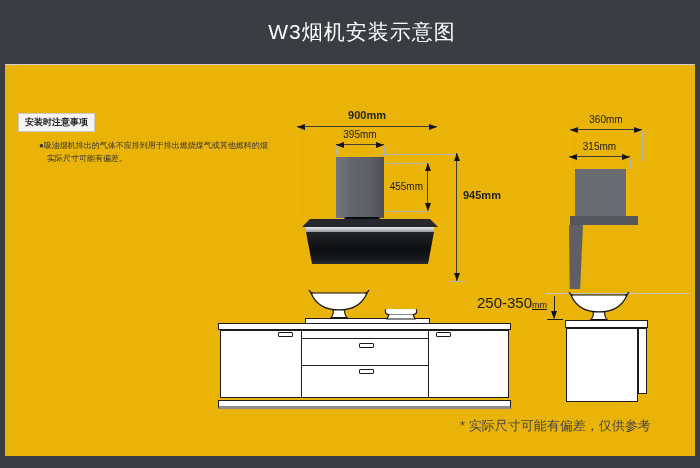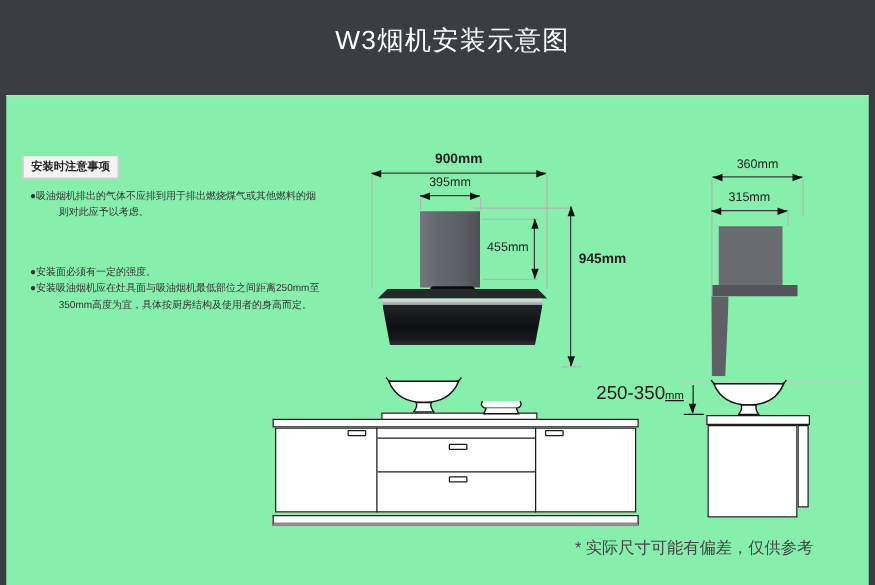--- a/index.html
+++ b/index.html
@@ -3,31 +3,31 @@
 <meta charset="utf-8">
 <style>
   * { margin:0; padding:0; box-sizing:border-box; }
   html,body { width:700px; height:468px; overflow:hidden; }
   body { background:#3a3d42; font-family:"Liberation Sans", sans-serif; position:relative; }
 
   .titlebar { position:absolute; left:0; top:0; width:700px; height:64px;
               display:flex; align-items:center; justify-content:center; }
   .titlebar h1 { color:#ffffff; font-size:21px; font-weight:400; letter-spacing:1px;margin-left:24px; }
 
-  .panel { position:absolute; left:5px; top:76px; width:690px; height:392px;
-           background:#86efac; border-top:1px solid #cfcfcf; }
+  .panel { position:absolute; left:5px; top:64px; width:690px; height:392px;
+           background:#eab308; border-top:1px solid #cfcfcf; }
 
   .abs { position:absolute; }
 
   
   .note-block { position:absolute; left:13px; width:250px; }
   .note-head { display:inline-block; font-size:9px; font-weight:bold; color:#222;
                background:#f4f4f4; border:1px solid #c9c9c9; padding:2px 6px; }
   .note-lines { margin-top:7px; }
-  .note-line { font-size:8px; line-height:13px; color:#333; white-space:nowrap; margin-left:6px; }
+  .note-line { font-size:8px; line-height:13px; color:#333; white-space:nowrap; margin-left:21px; }
   .note-line.cont { margin-left:29px; }
 
   
   .dimh { position:absolute; height:0; border-top:1px solid #3c3c3c; }
   .dimh::before,.dimh::after { content:""; position:absolute; top:-3.5px;
       border-top:3px solid transparent; border-bottom:3px solid transparent; }
   .dimh::before { left:0;  border-right:8px solid #111; }
   .dimh::after  { right:0; border-left:8px solid #111; }
 
   .dimv { position:absolute; width:0; border-left:1px solid #3c3c3c; }
@@ -82,30 +82,25 @@
 <div class="titlebar">
   <h1>W3烟机安装示意图</h1>
 </div>
 
 <div class="panel">
 
   <div class="note-block" style="top:46px">
     <div class="note-head">安装时注意事项</div>
     <div class="note-lines">
       <div class="note-line">●吸油烟机排出的气体不应排到用于排出燃烧煤气或其他燃料的烟</div>
-      <div class="note-line cont">则对此应予以考虑。</div>
+      <div class="note-line cont">实际尺寸可能有偏差。</div>
     </div>
   </div>
 
   <div class="note-block" style="top:127px">
-    <div class="note-lines">
-      <div class="note-line">●安装面必须有一定的强度。</div>
-      <div class="note-line">●安装吸油烟机应在灶具面与吸油烟机最低部位之间距离250mm至</div>
-      <div class="note-line cont">350mm高度为宜，具体按厨房结构及使用者的身高而定。</div>
-    </div>
   </div>
 
   <div class="dimlab lab-b t-c abs" style="left:292px;top:44px;width:140px">900mm</div>
   <div class="dimh" style="left:292px;top:61px;width:140px"></div>
   <div class="ext" style="left:292px;top:63px;width:1px;height:91px"></div>
   <div class="ext" style="left:432px;top:63px;width:1px;height:91px"></div>
 
   <div class="dimlab lab-s t-c abs" style="left:321px;top:64px;width:68px">395mm</div>
   <div class="dimh" style="left:331px;top:79px;width:48px"></div>
   <div class="ext" style="left:331px;top:81px;width:1px;height:10px"></div>

